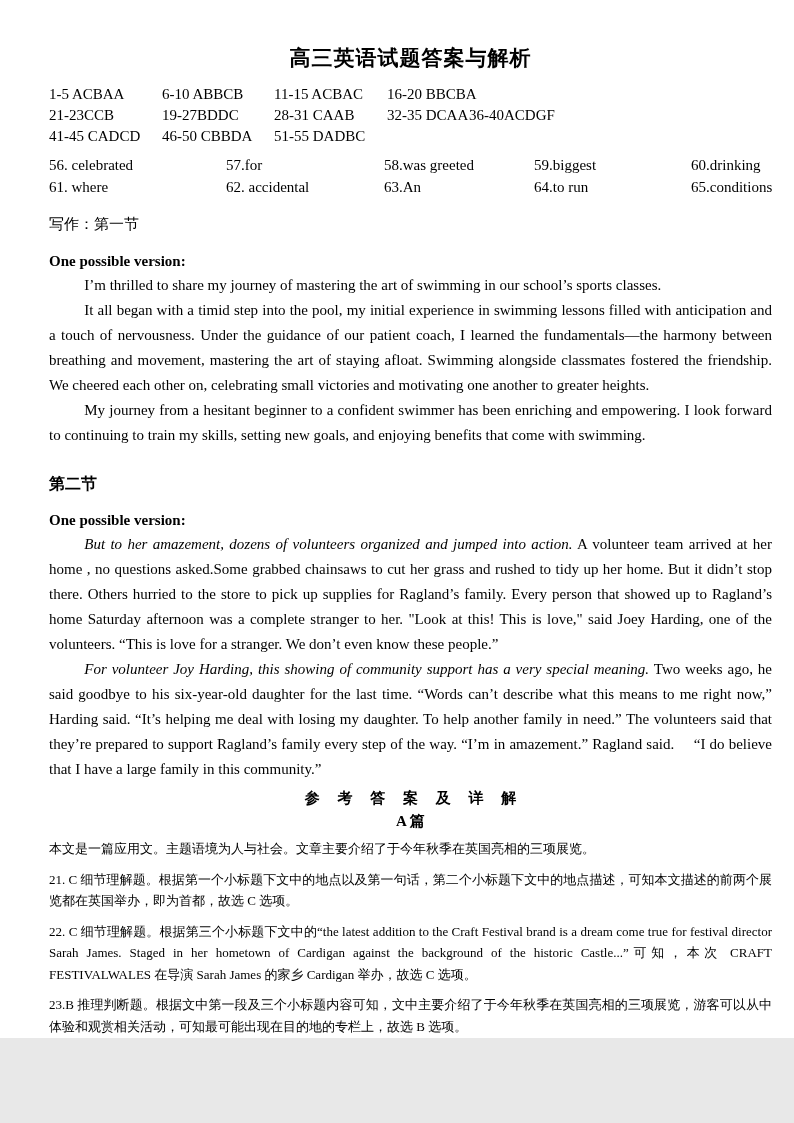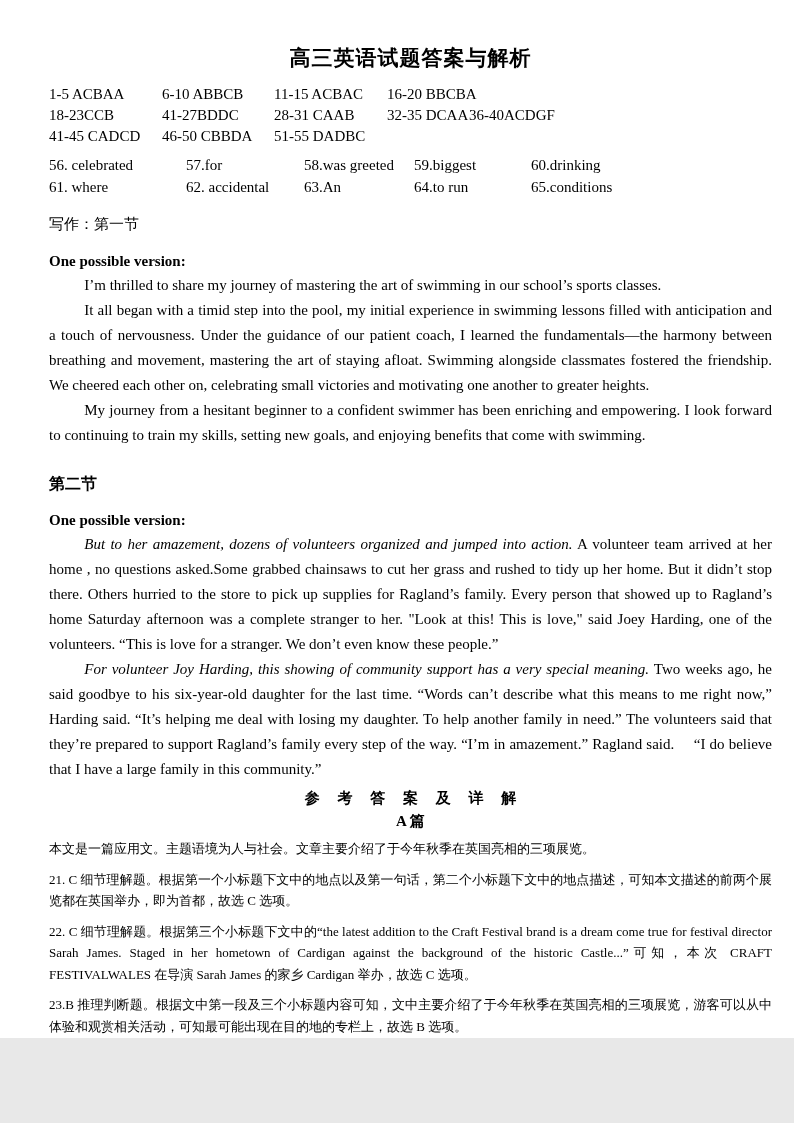--- a/index.html
+++ b/index.html
@@ -17,21 +17,21 @@
   .page-title{
     font-size:21px;font-weight:700;text-align:center;
     margin:0 0 12px 0;letter-spacing:1px;
   }
   .ans-row{display:flex;font-size:15px;line-height:21px;white-space:nowrap;align-items:center;}
   .ans-row span{flex:0 0 auto;display:inline-block;}
   .row-a span:nth-child(1){width:113px;}
   .row-a span:nth-child(2){width:112px;}
   .row-a span:nth-child(3){width:113px;}
   .row-a span:nth-child(4){width:82px;}
-  .row-b{line-height:22px;}
+  .row-b{line-height:22px;gap:40px;}
   .row-b span:nth-child(1){width:137px;}
   .row-b span:nth-child(2){width:111px;}
   .row-b span:nth-child(3){width:110px;margin-left:7px;}
   .row-b span:nth-child(4){width:117px;}
   .fill-gap{height:7px;}
   .sec-label{font-size:15px;margin:17px 0 19px 0;}
   .bold-label{font-size:15px;font-weight:700;margin:0 0 3px 0;}
   .eng{
     font-size:15px;line-height:25px;text-align:justify;
     text-indent:2.35em;margin:0;
@@ -62,22 +62,22 @@
   <h1 class="page-title">高三英语试题答案与解析</h1>
 
   <div>
     <div class="ans-row row-a">
       <span>1-5 ACBAA</span>
       <span>6-10 ABBCB</span>
       <span>11-15 ACBAC</span>
       <span>16-20 BBCBA</span>
     </div>
     <div class="ans-row row-a">
-      <span>18-23CCB</span>
-      <span>41-27BDDC</span>
+      <span>21-23CCB</span>
+      <span>19-27BDDC</span>
       <span>28-31 CAAB</span>
       <span>32-35 DCAA</span>
       <span>36-40ACDGF</span>
     </div>
     <div class="ans-row row-a">
       <span>41-45 CADCD</span>
       <span>46-50 CBBDA</span>
       <span>51-55 DADBC</span>
     </div>
     <div class="fill-gap"></div>

